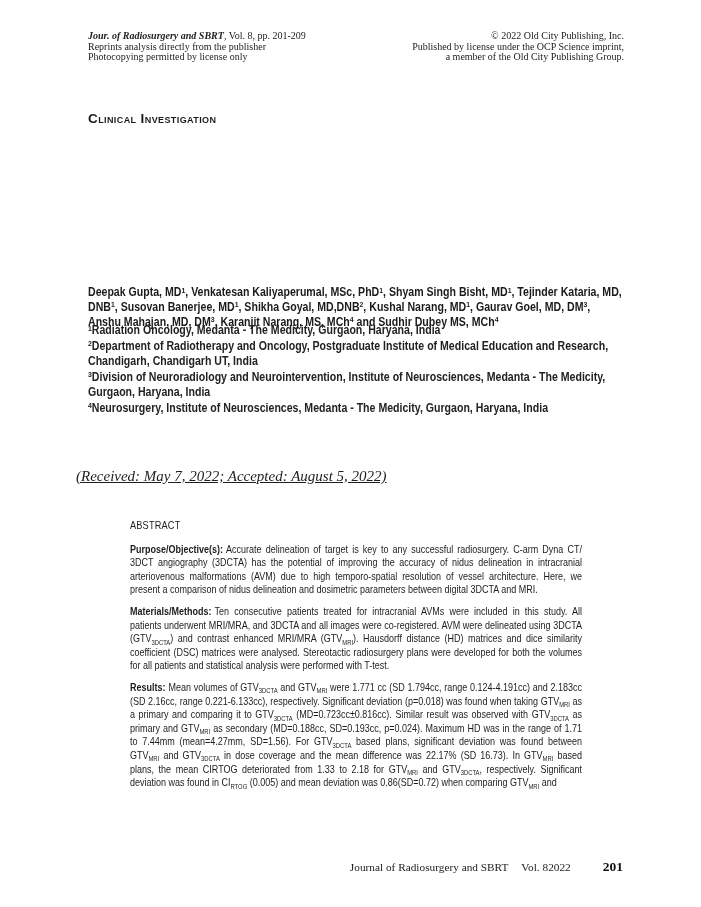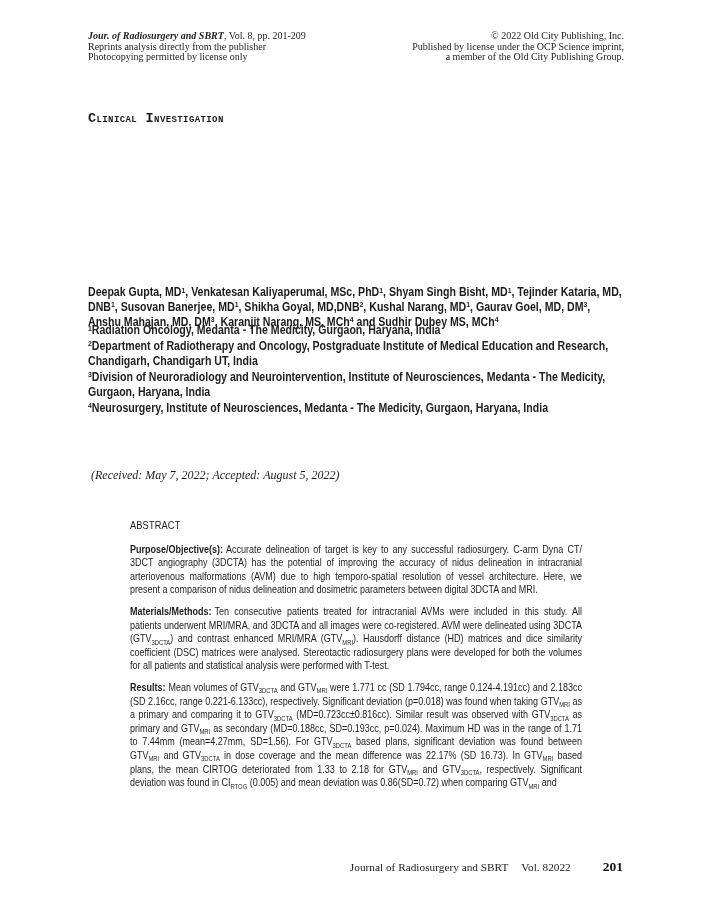--- a/index.html
+++ b/index.html
@@ -19,21 +19,21 @@
     position: absolute; top: 31px; left: 88px; right: 77px;
     display: flex; justify-content: space-between;
     font-size: 10px; line-height: 10.5px; color: #222;
   }
   .hdr-left .jname { font-style: italic; font-weight: bold; }
   .hdr-right { text-align: right; }
 
   
   .section-label {
     position: absolute; top: 111px; left: 88px;
-    font-family: Liberation Mono, monospace;
+    font-family: Liberation Sans, sans-serif;
     font-variant: small-caps;
     font-weight: bold;
     font-size: 13.5px; letter-spacing: 0.4px; color: #1a1a1a;
   }
 
   
   .squeeze { transform-origin: left top; }
 
   
   .title-wrap { position: absolute; top: 186px; left: 88px; width: 536px; }
@@ -63,22 +63,22 @@
     font-size: 12.3px; line-height: 15.5px; color: #222;
   }
 
   
   .corr-wrap { position: absolute; top: 432px; left: 88px; width: 536px; }
   .corr-inner {
     width: 576px; transform: scaleX(0.93);
     font-style: italic; font-size: 11.5px; line-height: 16px; color: #1e1e1e;
   }
   .received {
-    position: absolute; top: 468px; left: 91px;
-    font-style: italic; font-size: 12px; color: #1e1e1e;
+    position: absolute; top: 468px; left: 76px;
+    font-style: italic; font-size: 15px; color: #1e1e1e; text-decoration: underline;
   }
 
   
   .abstract-wrap { position: absolute; top: 519px; left: 130px; width: 452px; }
   .abstract-inner {
     width: 578px; transform: scaleX(0.782);
     font-family: "Liberation Sans", sans-serif;
     font-size: 11.5px; line-height: 13.6px; color: #1c1c1c;
   }
   .abstract-heading { font-size: 11.8px; margin: 0 0 10px 0; letter-spacing: 0.2px; }

